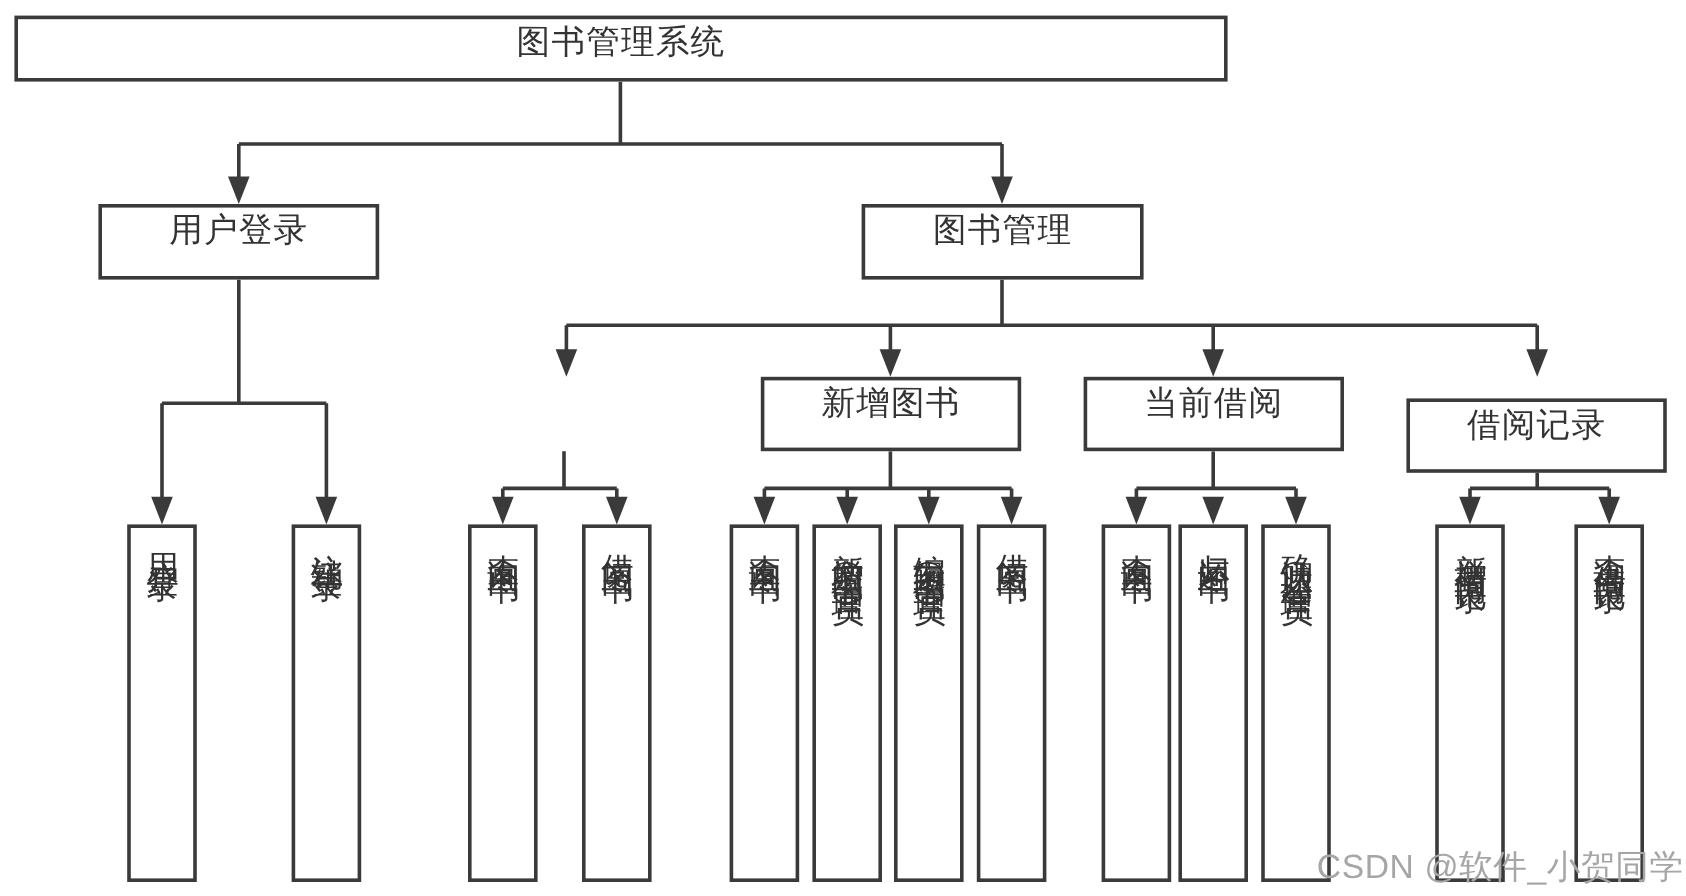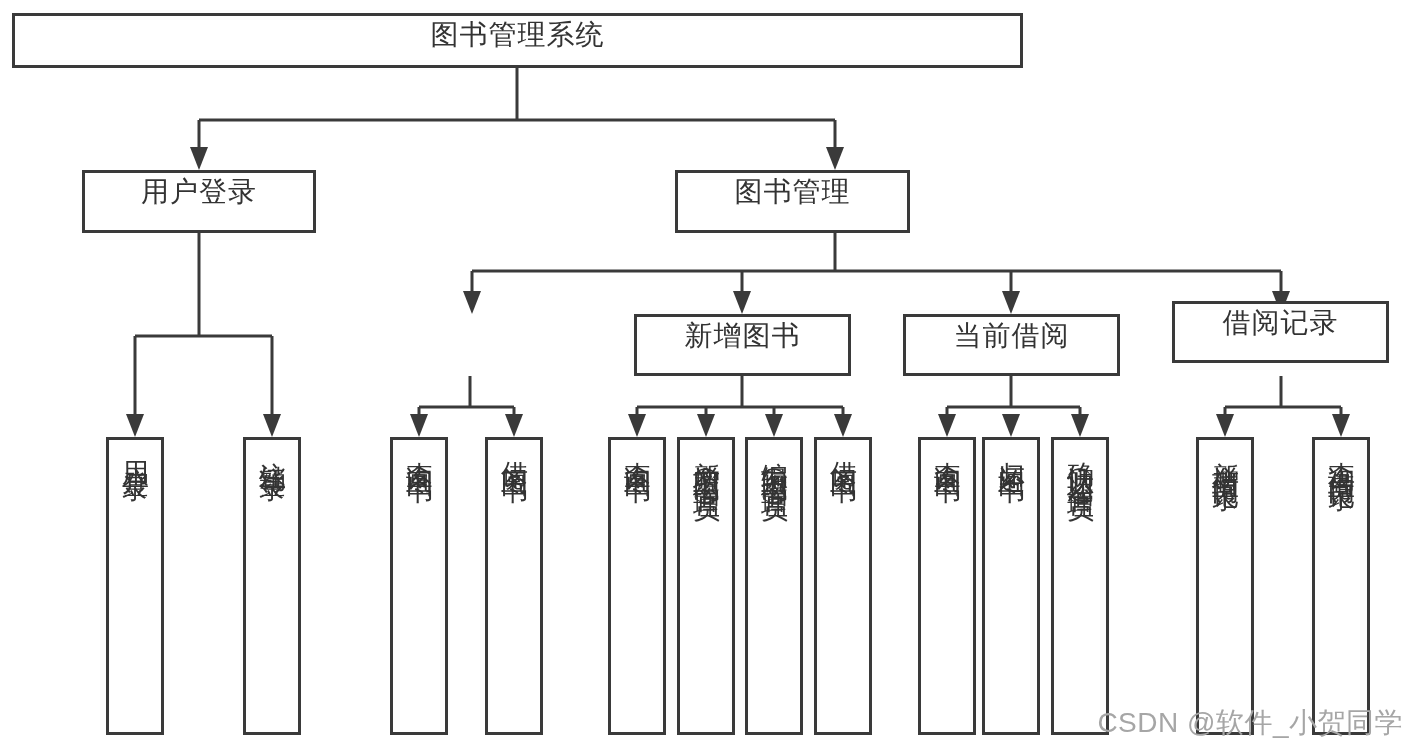--- a/index.html
+++ b/index.html
@@ -74,31 +74,31 @@
     <polygon points="1332,414 1350,414 1341,437"></polygon>
   </svg>
 
   <div class="node hnode" style="left:12px;top:13px;width:1011px;height:55px">
     <span>图书管理系统</span>
   </div>
 
   <div class="node hnode" style="left:82px;top:170px;width:234px;height:63px">
     <span>用户登录</span>
   </div>
-  <div class="node hnode" style="left:675px;top:170px;width:235px;height:63px">
+  <div class="node hnode" style="left:718px;top:170px;width:235px;height:63px">
     <span>图书管理</span>
   </div>
 
   <div class="node hnode" style="left:634px;top:314px;width:217px;height:62px">
     <span>新增图书</span>
   </div>
   <div class="node hnode" style="left:903px;top:314px;width:217px;height:62px">
     <span>当前借阅</span>
   </div>
-  <div class="node hnode" style="left:1172px;top:301px;width:217px;height:62px">
+  <div class="node hnode" style="left:1172px;top:332px;width:217px;height:62px">
     <span>借阅记录</span>
   </div>
 
   <div class="node vnode" style="left:106px">
     <span class="vtext">用户登录</span>
   </div>
   <div class="node vnode" style="left:243px">
     <span class="vtext">注销登录</span>
   </div>
 

